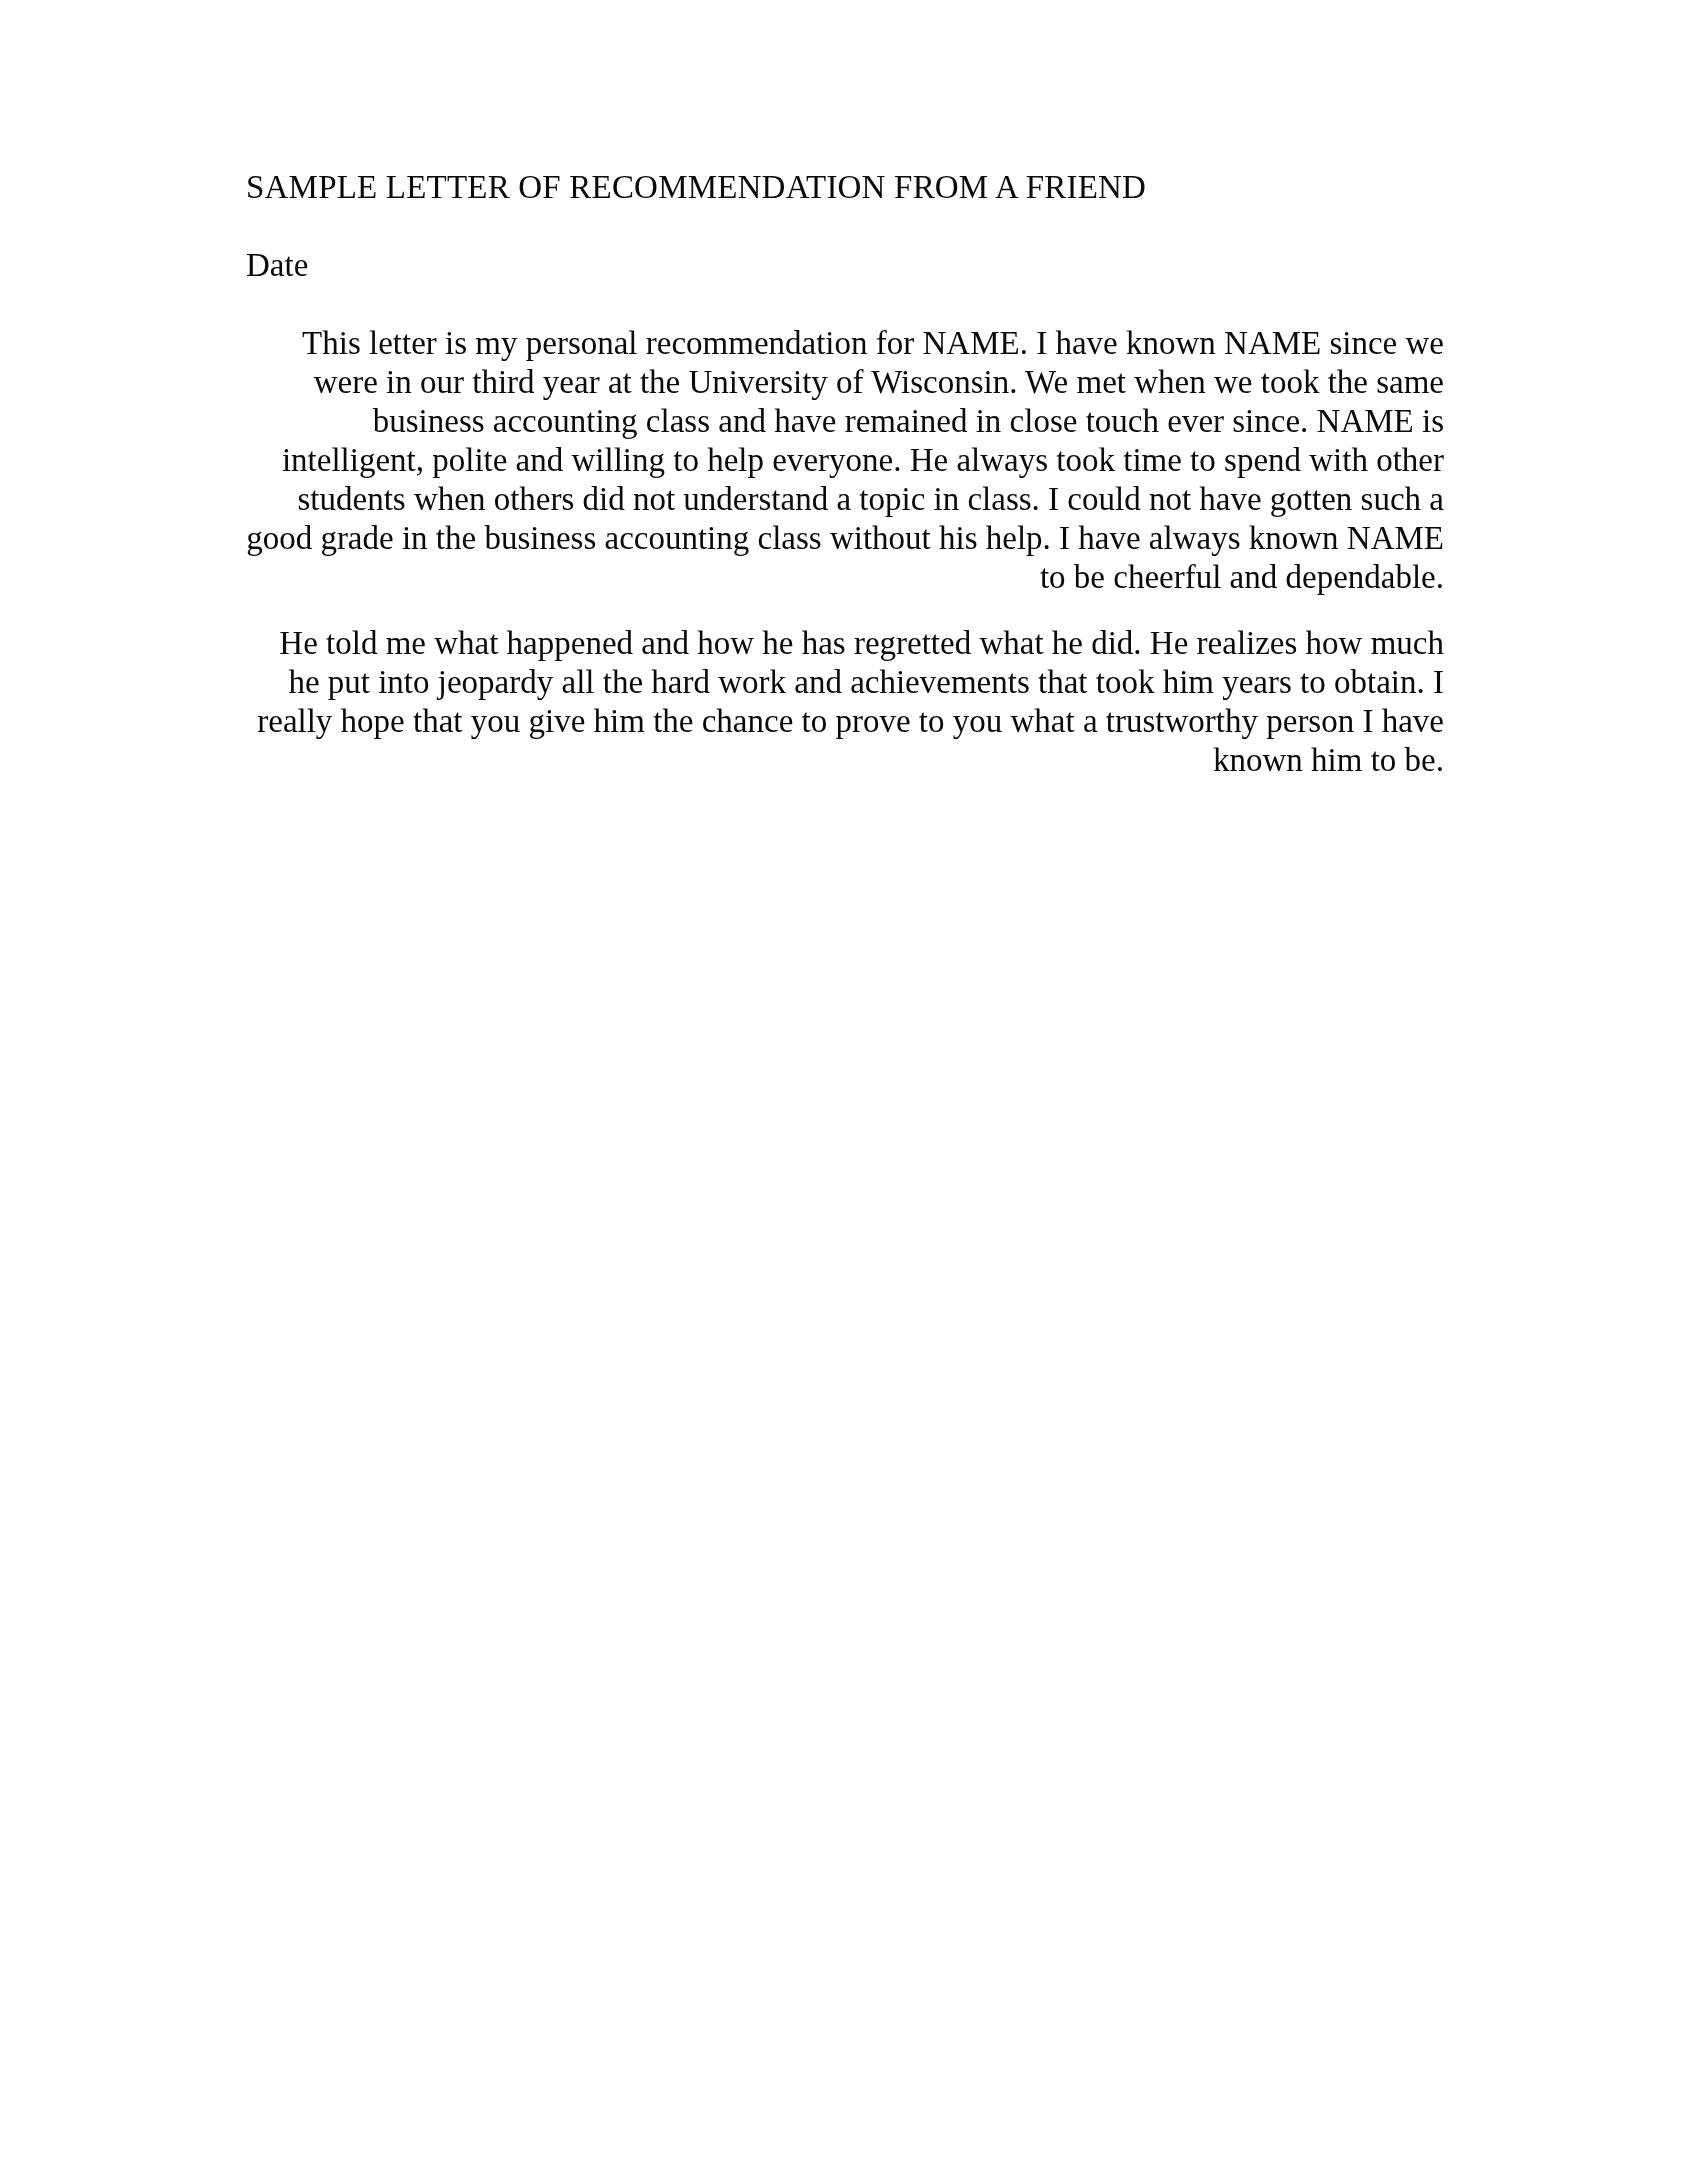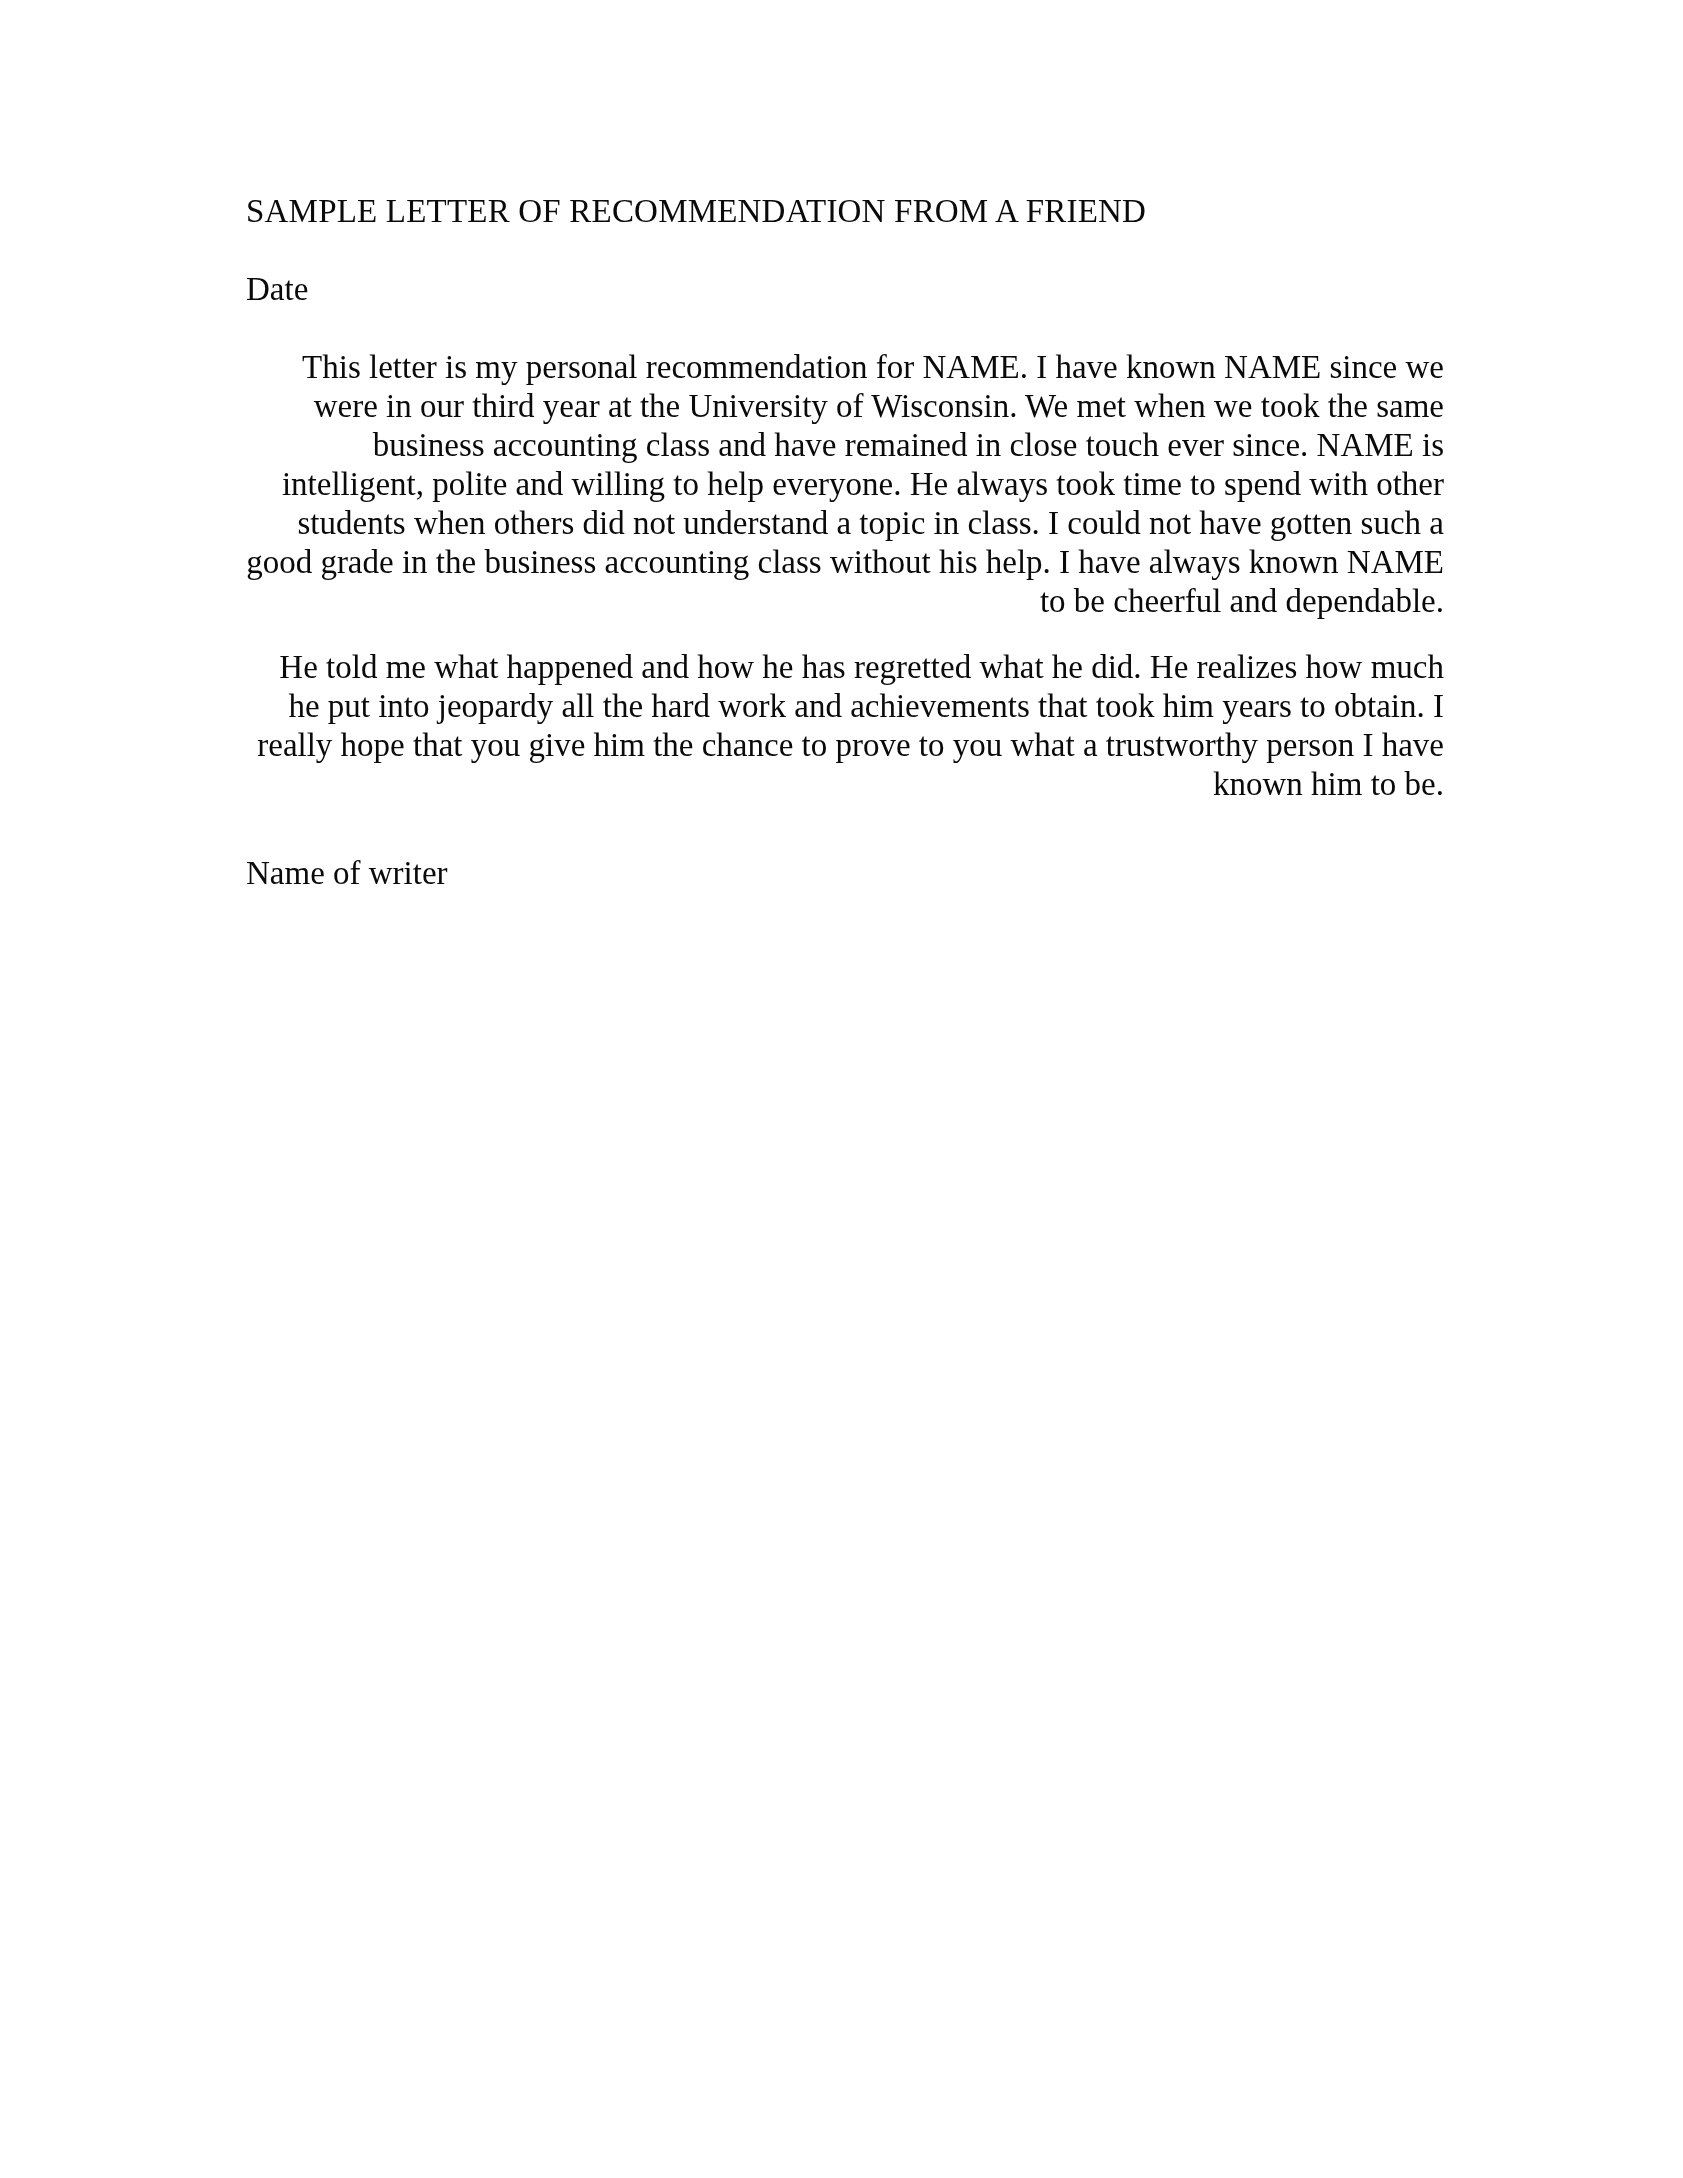--- a/index.html
+++ b/index.html
@@ -10,21 +10,21 @@
   .page {
     position: relative;
     width: 1683px;
     height: 2178px;
     background: #ffffff;
     overflow: hidden;
   }
   .letter {
     position: absolute;
     left: 246px;
-    top: 192px;
+    top: 168px;
     width: 1198px;
     font-family: "Liberation Serif", "DejaVu Serif", serif;
     font-size: 33px;
     line-height: 39px;
     color: #0a0a0a;
     font-weight: 400;
   }
   .letter-title {
     margin: 0 0 39px 0;
     font-size: 33px;
@@ -65,18 +65,17 @@
 
     <p class="letter-date">Date</p>
 
 
     <p class="letter-paragraph first">This letter is my personal recommendation for NAME. I have known NAME since we were in our third year at the University of Wisconsin. We met when we took the same business accounting class and have remained in close touch ever since. NAME is intelligent, polite and willing to help everyone. He always took time to spend with other students when others did not understand a topic in class. I could not have gotten such a good grade in the business accounting class without his help. I have always known NAME to be cheerful and dependable.</p>
 
     <p class="letter-paragraph second">He told me what happened and how he has regretted what he did. He realizes how much he put into jeopardy all the hard work and achievements that took him years to obtain. I really hope that you give him the chance to prove to you what a trustworthy person I have known him to be.</p>
 
 
     <div class="signature-block">
-      <p class="signature-line">Name of writer</p>
     </div>
 
   </div>
 </div>
 
 
 </body></html>

